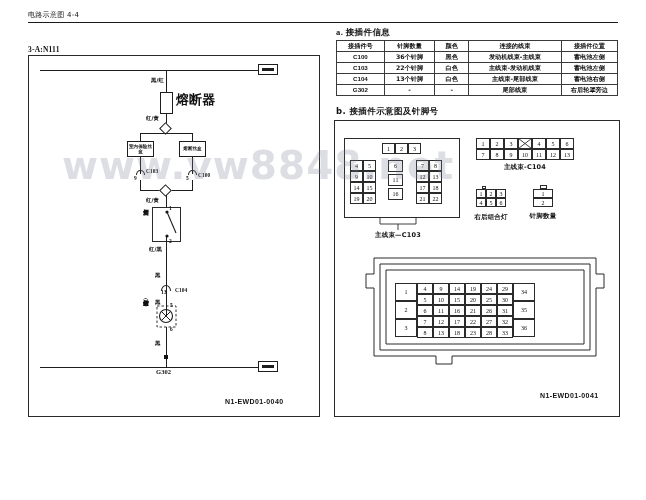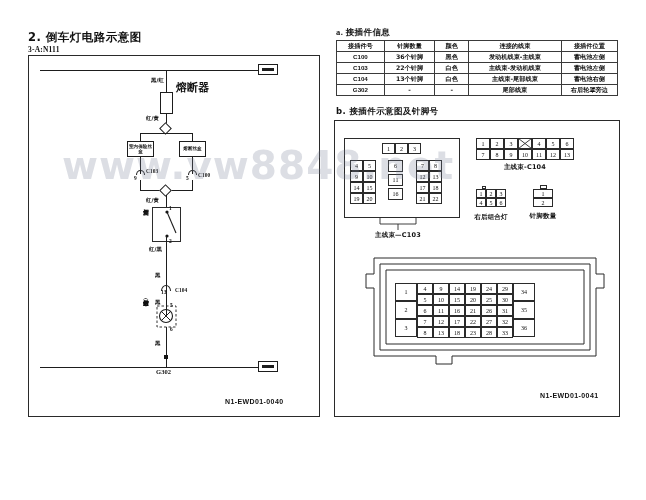--- a/index.html
+++ b/index.html
@@ -223,22 +223,25 @@
     white-space: nowrap;
   }
 
   svg.ovl { position: absolute; left: 0; top: 0; overflow: visible; }
 </style>
 </head>
 <body>
 
 <div class="page">
 
-
-  <div class="section-title">2. 倒车灯电路示意图</div>
+  <div class="doc-header">
+    <div>电路示意图 4-4</div>
+    <div class="rule"></div>
+  </div>
+
   <div class="section-code">3-A:N111</div>
 
   <div class="sub-head" id="head-a">a. 接插件信息</div>
   <div class="sub-head" id="head-b">b. 接插件示意图及针脚号</div>
 
   <table class="conn-table">
     <thead>
       <tr>
         <th class="c-id">接插件号</th>
         <th class="c-pins">针脚数量</th>
@@ -283,21 +286,21 @@
 
   <div class="wire h" style="left:40px; top:70px; width:230px;"></div>
   <div class="tagbox" style="left:258px; top:64px; width:20px; height:11px;">
     <div class="bar"></div>
   </div>
 
   <div class="wire v" style="left:166px; top:70px; height:22px;"></div>
   <div class="lbl" style="left:151px; top:77px;">黑/红</div>
 
   <div class="fuse" style="left:160px; top:92px; width:13px; height:22px;"></div>
-  <div class="lbl" style="left:176px; top:80px; font-size:11px;">熔断器</div>
+  <div class="lbl" style="left:176px; top:91px; font-size:13px;">熔断器</div>
 
   <div class="wire v" style="left:166px; top:114px; height:11px;"></div>
   <div class="lbl" style="left:146px; top:115px;">红/黄</div>
 
   <div class="splice" style="left:161px; top:124px; width:9px; height:9px;"></div>
 
   <div class="wire h" style="left:140px; top:133px; width:53px;"></div>
   <div class="wire v" style="left:140px; top:133px; height:8px;"></div>
   <div class="wire v" style="left:192px; top:133px; height:8px;"></div>
 

